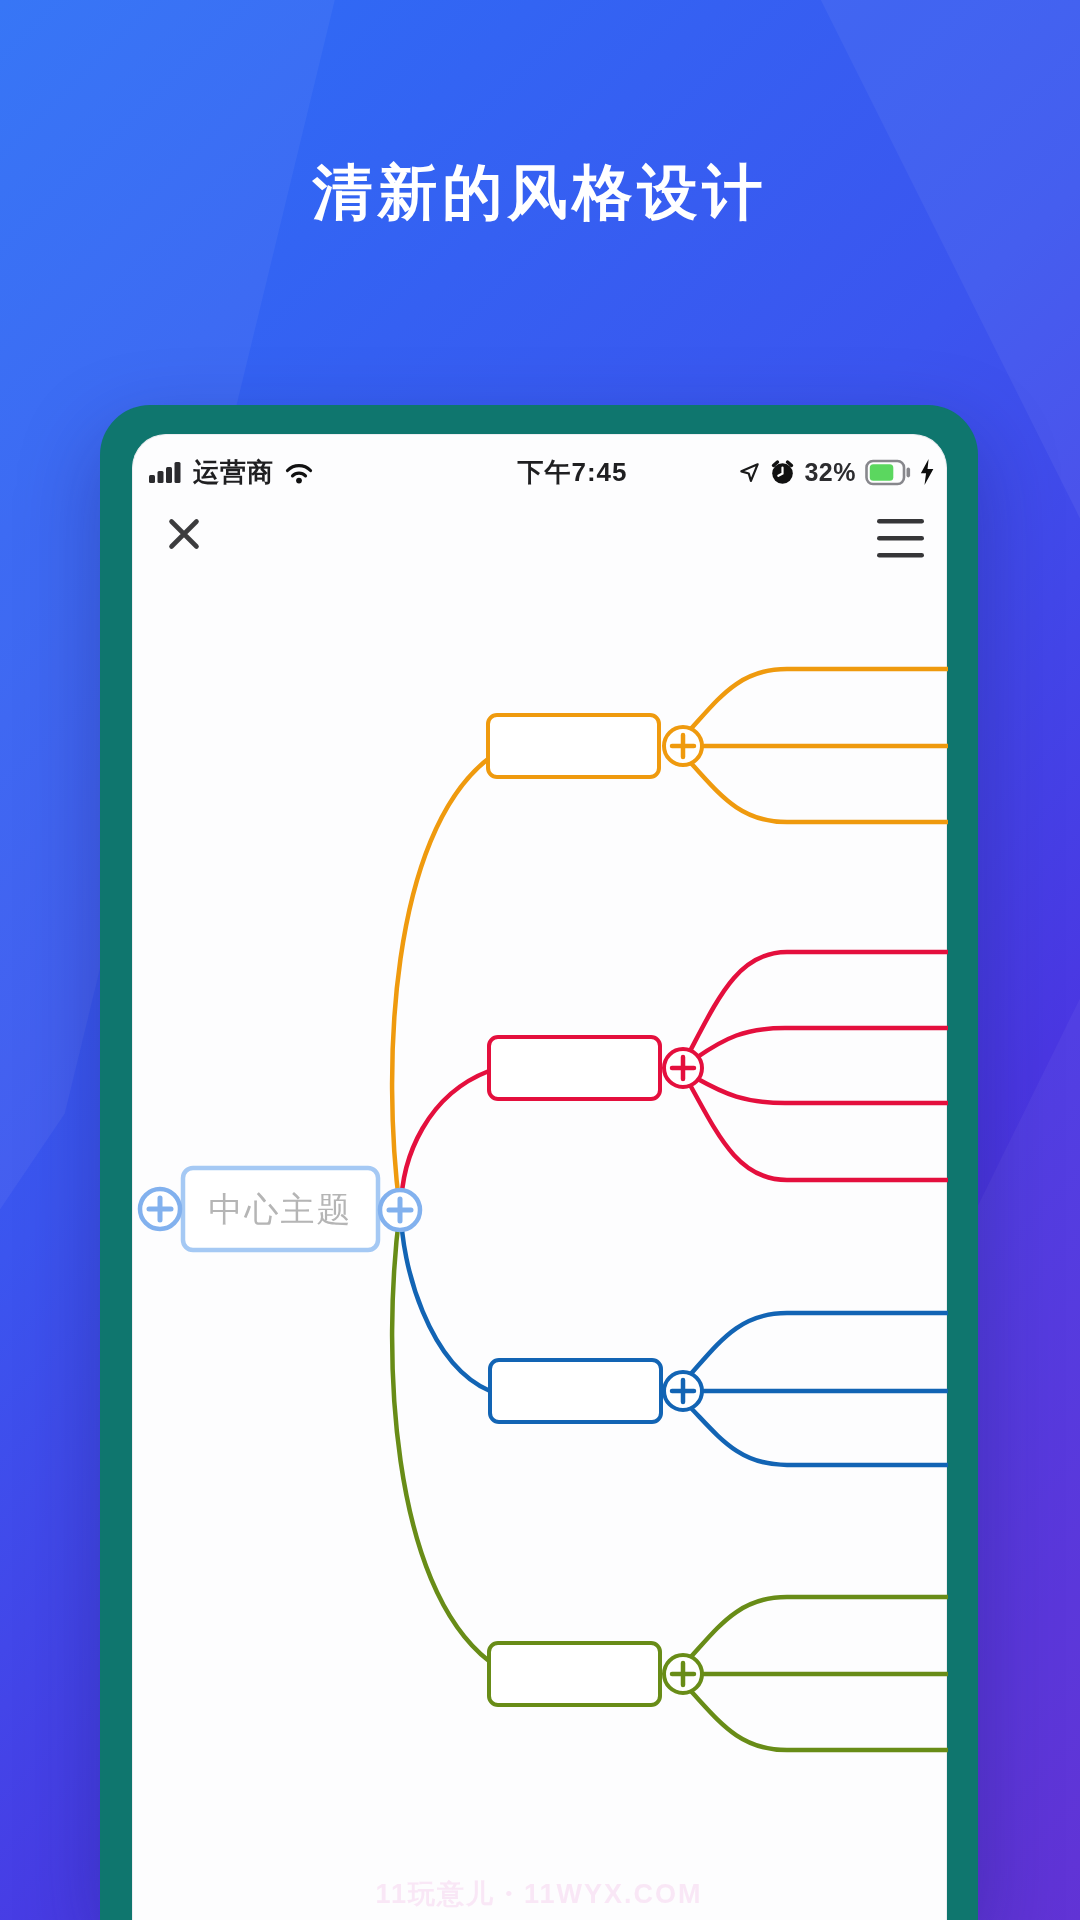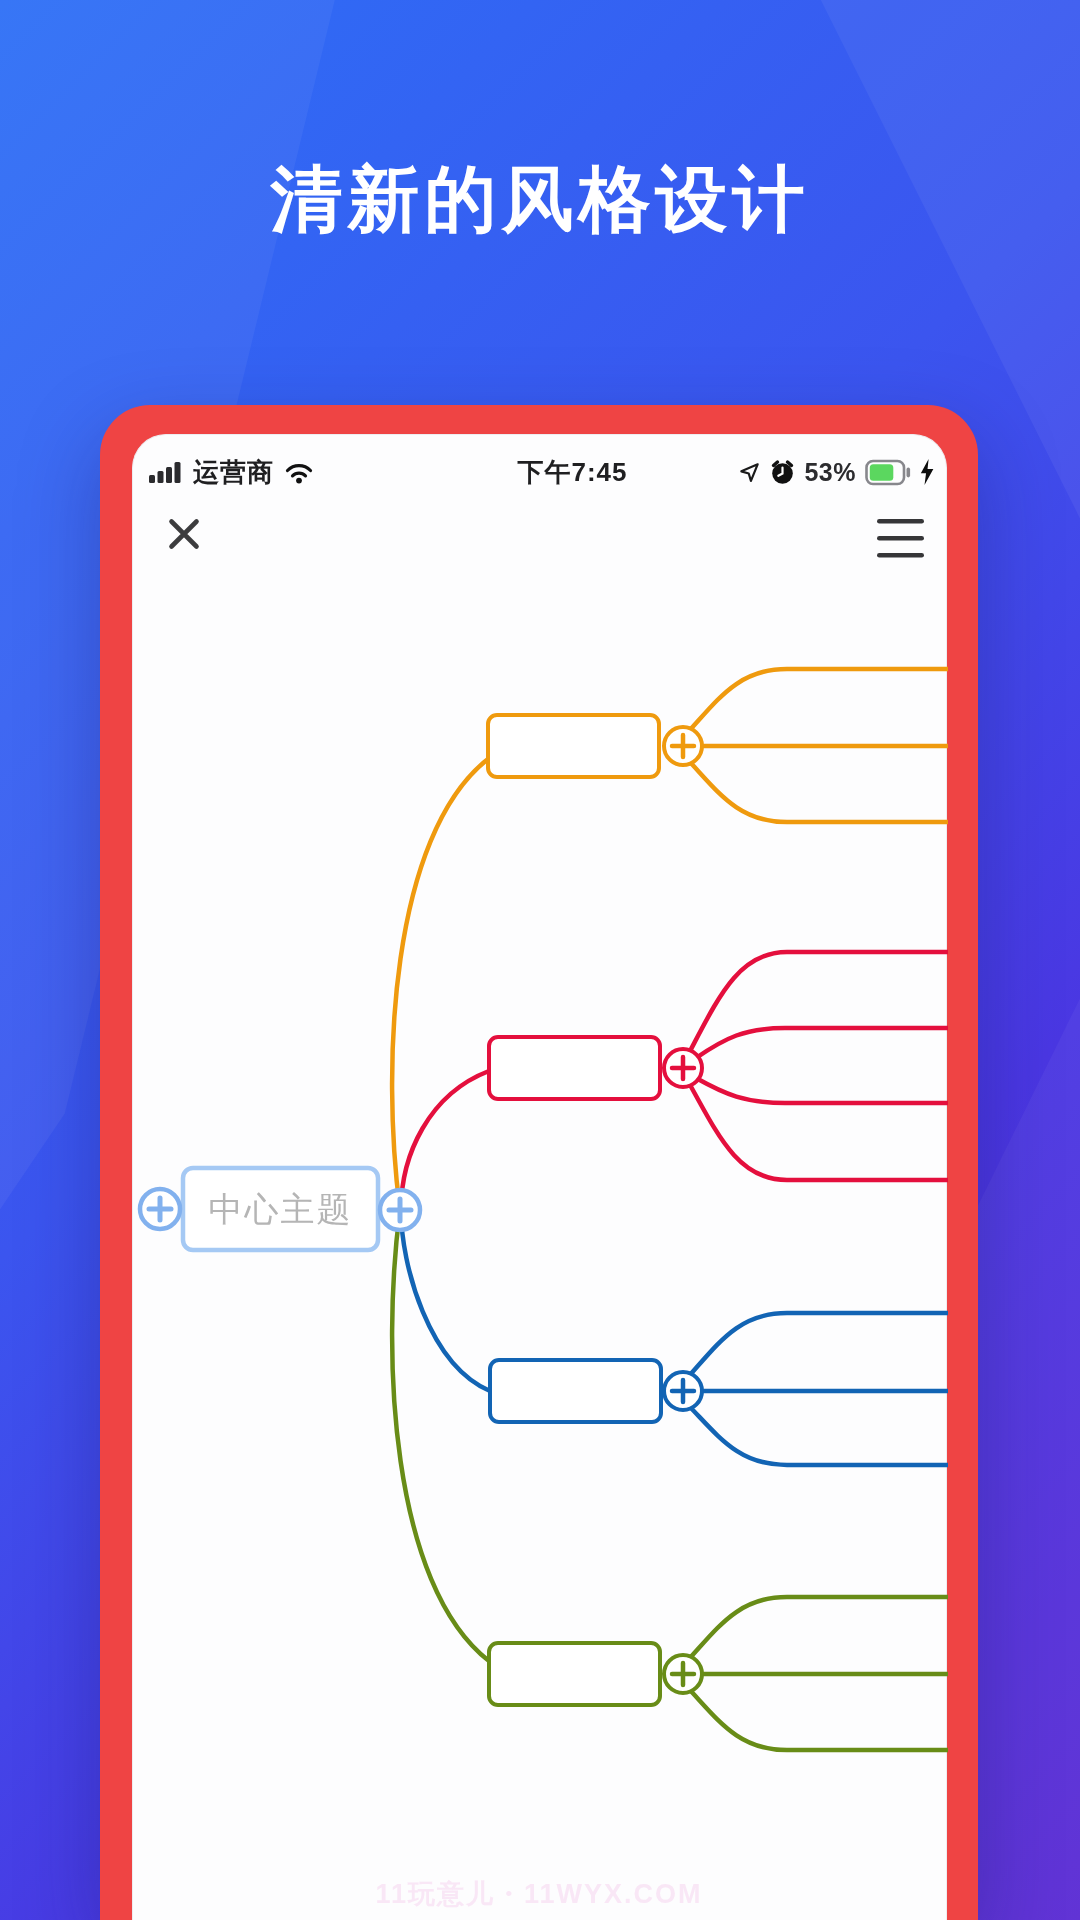--- a/index.html
+++ b/index.html
@@ -8,27 +8,27 @@
     font-family:"Liberation Sans","DejaVu Sans",sans-serif;
     background:linear-gradient(135deg,#2d6ff6 0%,#3b55ef 42%,#4a37e2 70%,#5a2ad4 100%);
   }
   .bg-poly{position:absolute;inset:0;pointer-events:none;}
   .bg-poly.p1{background:rgba(255,255,255,0.05);clip-path:polygon(0 0,31% 0,6% 58%,0 63%);}
   .bg-poly.p2{background:rgba(255,255,255,0.055);clip-path:polygon(76% 0,100% 0,100% 27%);}
   .bg-poly.p3{background:rgba(255,255,255,0.045);clip-path:polygon(100% 52%,100% 100%,58% 100%);}
 
   .hero-title{
     position:absolute;top:160px;left:0;width:100%;
-    text-align:center;color:#ffffff;font-size:72px;font-weight:800;
+    text-align:center;color:#ffffff;font-size:60px;font-weight:800;
     letter-spacing:5px;line-height:1.1;
   }
 
   .phone-card{
     position:absolute;left:100px;top:405px;width:878px;height:1515px;
-    background:#ef4444;border-radius:50px 50px 0 0;
+    background:#0f766e;border-radius:50px 50px 0 0;
     box-shadow:0 30px 80px rgba(25,25,110,0.35);
   }
   .screen{
     position:absolute;left:32px;top:29px;width:813px;height:1486px;
     background:#fdfdfe;border:1px solid #ededf1;border-bottom:none;
     border-radius:34px 34px 0 0;box-sizing:content-box;
   }
 
   .status-bar{
     position:absolute;top:20px;left:16px;right:12px;height:34px;
@@ -85,21 +85,21 @@
       <div class="sb-group right">
         <svg width="23" height="23" viewBox="0 0 24 24">
           <path d="M20.5 3.5 L3.5 10.8 L11.2 13 L13.5 20.8 Z" stroke="#1a1a1a" stroke-width="2.3" fill="none" stroke-linejoin="round"></path>
         </svg>
         <svg width="25" height="26" viewBox="0 0 25 26">
           <path d="M3.5 6.5 L7.5 3" stroke="#111" stroke-width="3.4" stroke-linecap="round"></path>
           <path d="M21.5 6.5 L17.5 3" stroke="#111" stroke-width="3.4" stroke-linecap="round"></path>
           <circle cx="12.5" cy="14.5" r="10.3" fill="#111"></circle>
           <path d="M12.5 8.5 V14.5 L8.3 16.8" stroke="#fff" stroke-width="2.2" fill="none" stroke-linecap="round"></path>
         </svg>
-        <span class="sb-batt-pct">53%</span>
+        <span class="sb-batt-pct">32%</span>
         <svg width="46" height="27" viewBox="0 0 46 27">
           <rect x="1.5" y="2" width="37.5" height="23" rx="6.5" stroke="#87878c" stroke-width="2.6" fill="none"></rect>
           <rect x="4.8" y="5.2" width="23.5" height="16.6" rx="3.5" fill="#5bd75f"></rect>
           <rect x="41.5" y="8.6" width="3.6" height="9.8" rx="1.8" fill="#87878c"></rect>
         </svg>
         <svg width="14" height="26" viewBox="0 0 13 24">
           <path d="M8 0 L0.8 13.2 H5.6 L4.2 24 L12.4 9.2 H7 Z" fill="#0d0d0d"></path>
         </svg>
       </div>
     </div>

